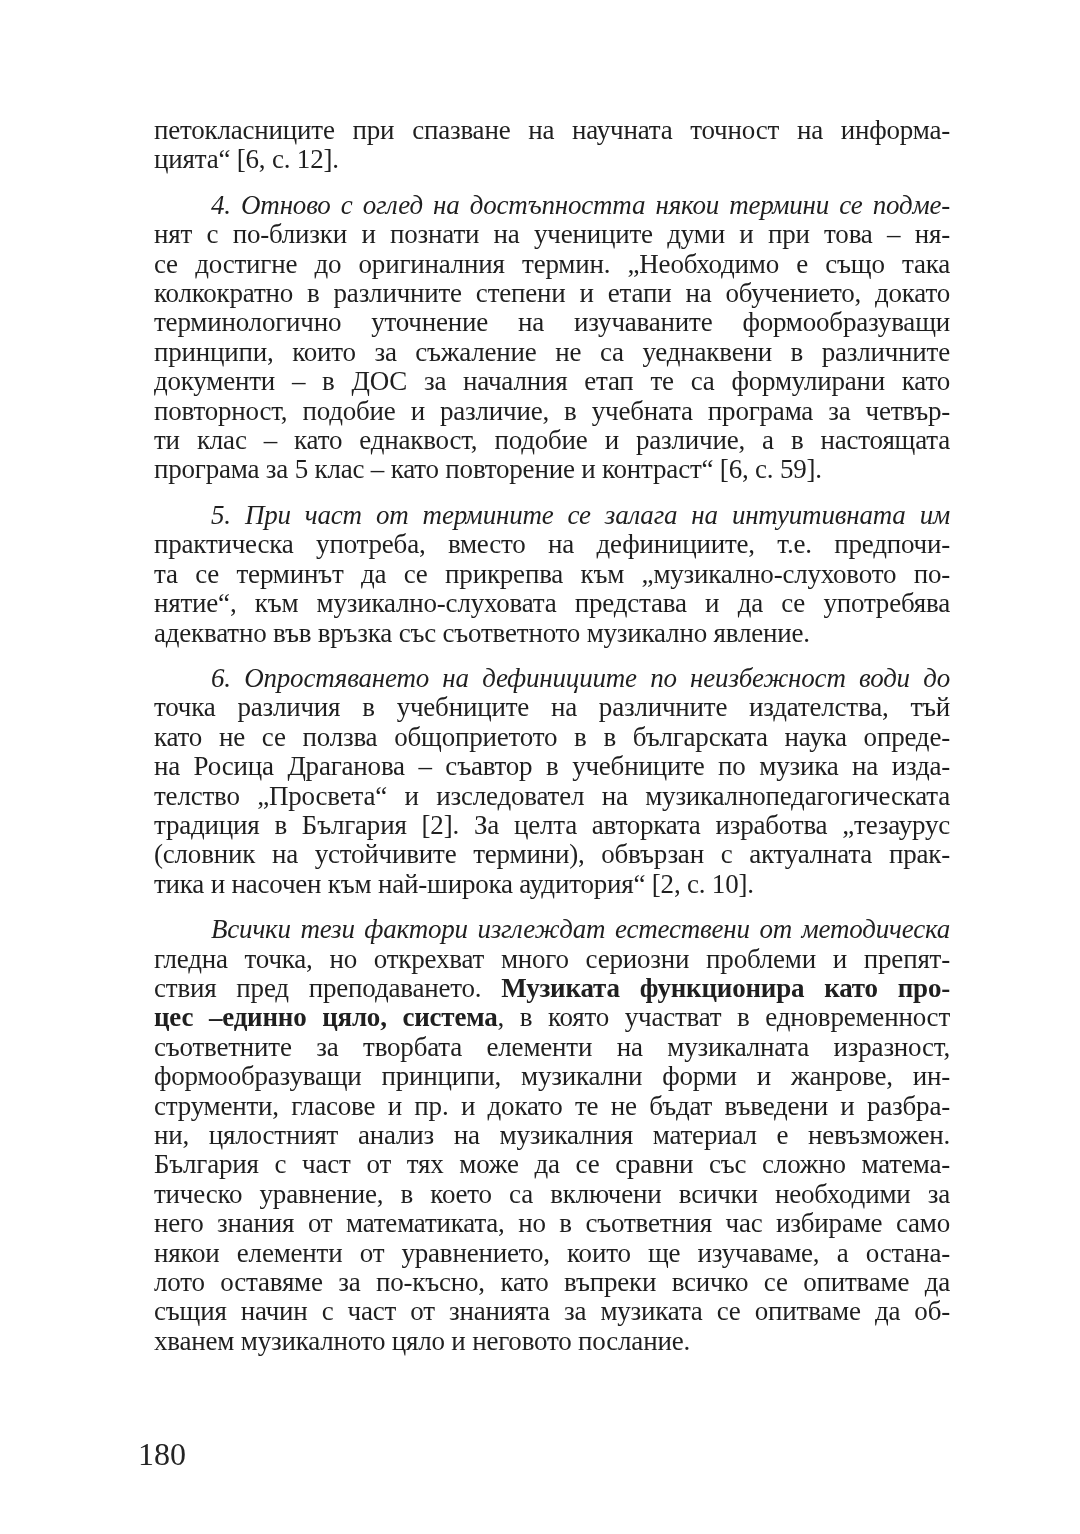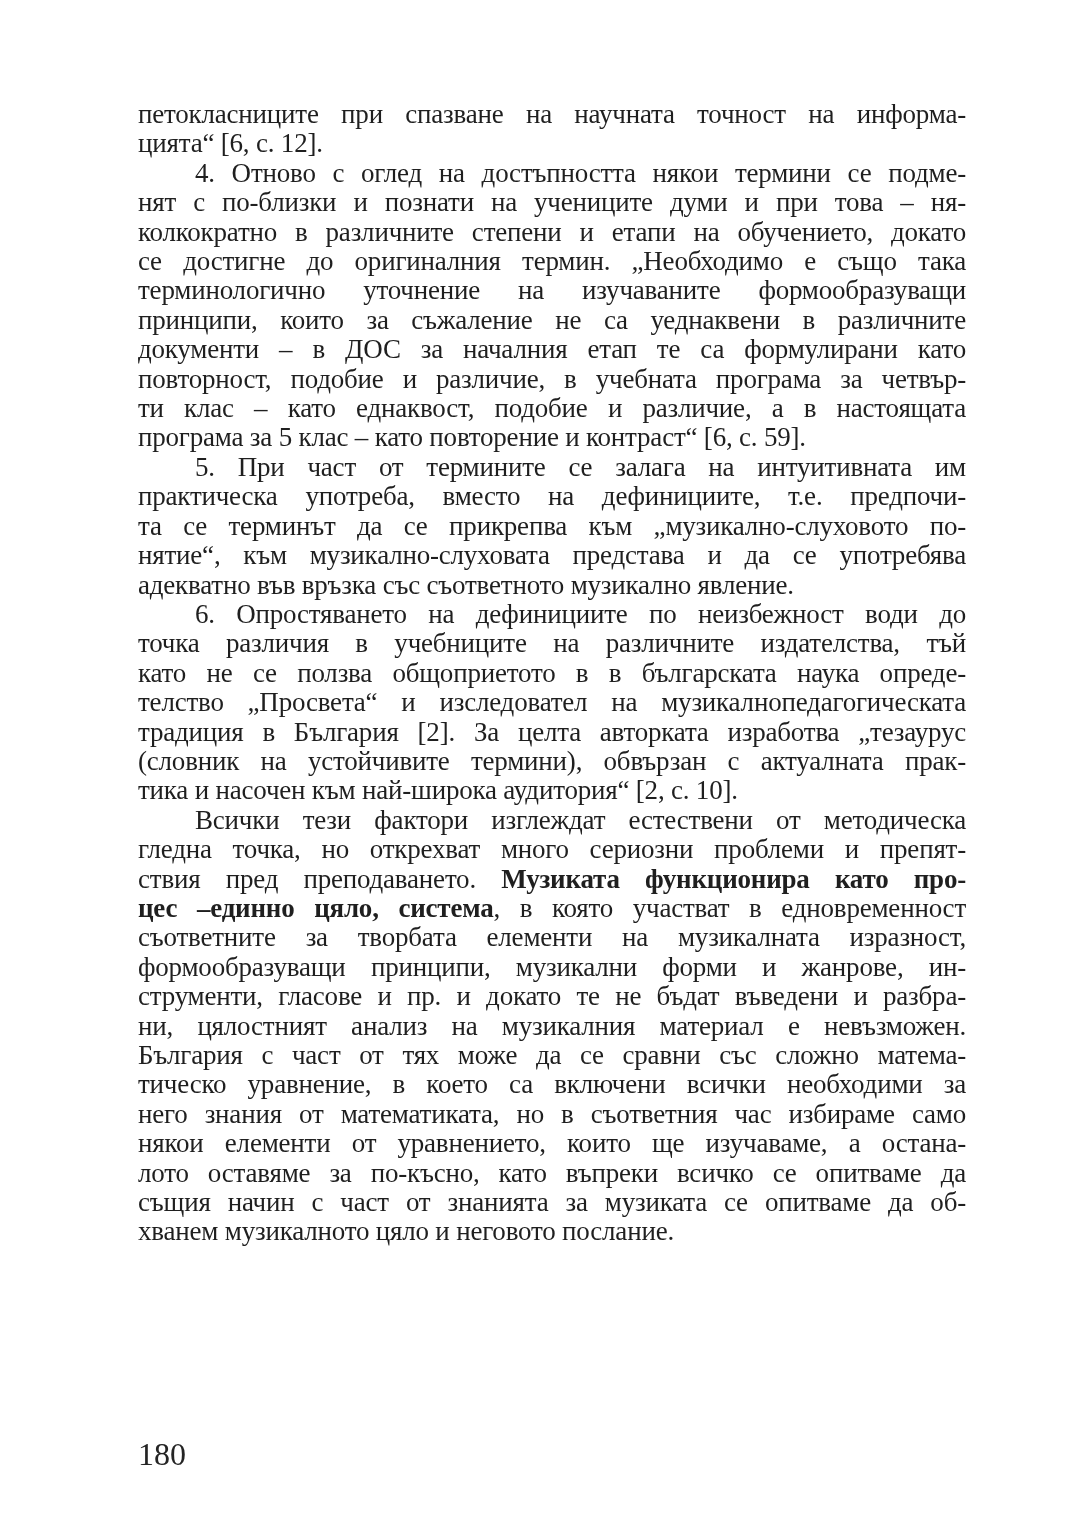--- a/index.html
+++ b/index.html
@@ -17,22 +17,22 @@
   }
   .text-block {
     position: absolute;
     left: 138px;
     top: 100px;
     width: 828px;
     font-size: 27px;
     line-height: 29.4px;
     letter-spacing: -0.2px;
   }
-  .para { margin: 0; }
-  .para.indent .line:first-child { text-indent: 57px; }
+  .para { margin: 16px; }
+  .para.indent .line:first-child { text-indent: 57px; font-style: italic; }
   .line {
     text-align: justify;
     text-align-last: justify;
     white-space: normal;
   }
   .line.last {
     text-align-last: left;
   }
   .bold { font-weight: 700; }
   .page-number {
@@ -49,40 +49,41 @@
 <body>
 
 <div class="text-block">
     <div class="para">
       <div class="line"><span>петокласниците при спазване на научната точност на информа-</span></div>
       <div class="line last"><span>цията“ [6, с. 12].</span></div>
     </div>
     <div class="para indent">
       <div class="line"><span>4. Отново с оглед на достъпността някои термини се подме-</span></div>
       <div class="line"><span>нят с по-близки и познати на учениците думи и при това – ня-</span></div>
+      <div class="line"><span>се достигне до оригиналния термин. „Необходимо е също така</span></div>
       <div class="line"><span>колкократно в различните степени и етапи на обучението, докато</span></div>
-      <div class="line"><span>се достигне до оригиналния термин. „Необходимо е също така</span></div>
       <div class="line"><span>терминологично уточнение на изучаваните формообразуващи</span></div>
       <div class="line"><span>принципи, които за съжаление не са уеднаквени в различните</span></div>
       <div class="line"><span>документи – в ДОС за началния етап те са формулирани като</span></div>
       <div class="line"><span>повторност, подобие и различие, в учебната програма за четвър-</span></div>
       <div class="line"><span>ти клас – като еднаквост, подобие и различие, а в настоящата</span></div>
       <div class="line last"><span>програма за 5 клас – като повторение и контраст“ [6, с. 59].</span></div>
     </div>
     <div class="para indent">
       <div class="line"><span>5. При част от термините се залага на интуитивната им</span></div>
       <div class="line"><span>практическа употреба, вместо на дефинициите, т.е. предпочи-</span></div>
       <div class="line"><span>та се терминът да се прикрепва към „музикално-слуховото по-</span></div>
       <div class="line"><span>нятие“, към музикално-слуховата представа и да се употребява</span></div>
       <div class="line last"><span>адекватно във връзка със съответното музикално явление.</span></div>
     </div>
     <div class="para indent">
       <div class="line"><span>6. Опростяването на дефинициите по неизбежност води до</span></div>
       <div class="line"><span>точка различия в учебниците на различните издателства, тъй</span></div>
       <div class="line"><span>като не се ползва общоприетото в в българската наука опреде-</span></div>
+      <div class="line"><span>на Росица Драганова – съавтор в учебниците по музика на изда-</span></div>
       <div class="line"><span>телство „Просвета“ и изследовател на музикалнопедагогическата</span></div>
       <div class="line"><span>традиция в България [2]. За целта авторката изработва „тезаурус</span></div>
       <div class="line"><span>(словник на устойчивите термини), обвързан с актуалната прак-</span></div>
       <div class="line last"><span>тика и насочен към най-широка аудитория“ [2, с. 10].</span></div>
     </div>
     <div class="para indent">
       <div class="line"><span>Всички тези фактори изглеждат естествени от методическа</span></div>
       <div class="line"><span>гледна точка, но открехват много сериозни проблеми и препят-</span></div>
       <div class="line"><span>ствия пред преподаването. </span><span class="bold">Музиката функционира като про-</span></div>
       <div class="line"><span class="bold">цес –единно цяло, система</span><span>, в която участват в едновременност</span></div>

